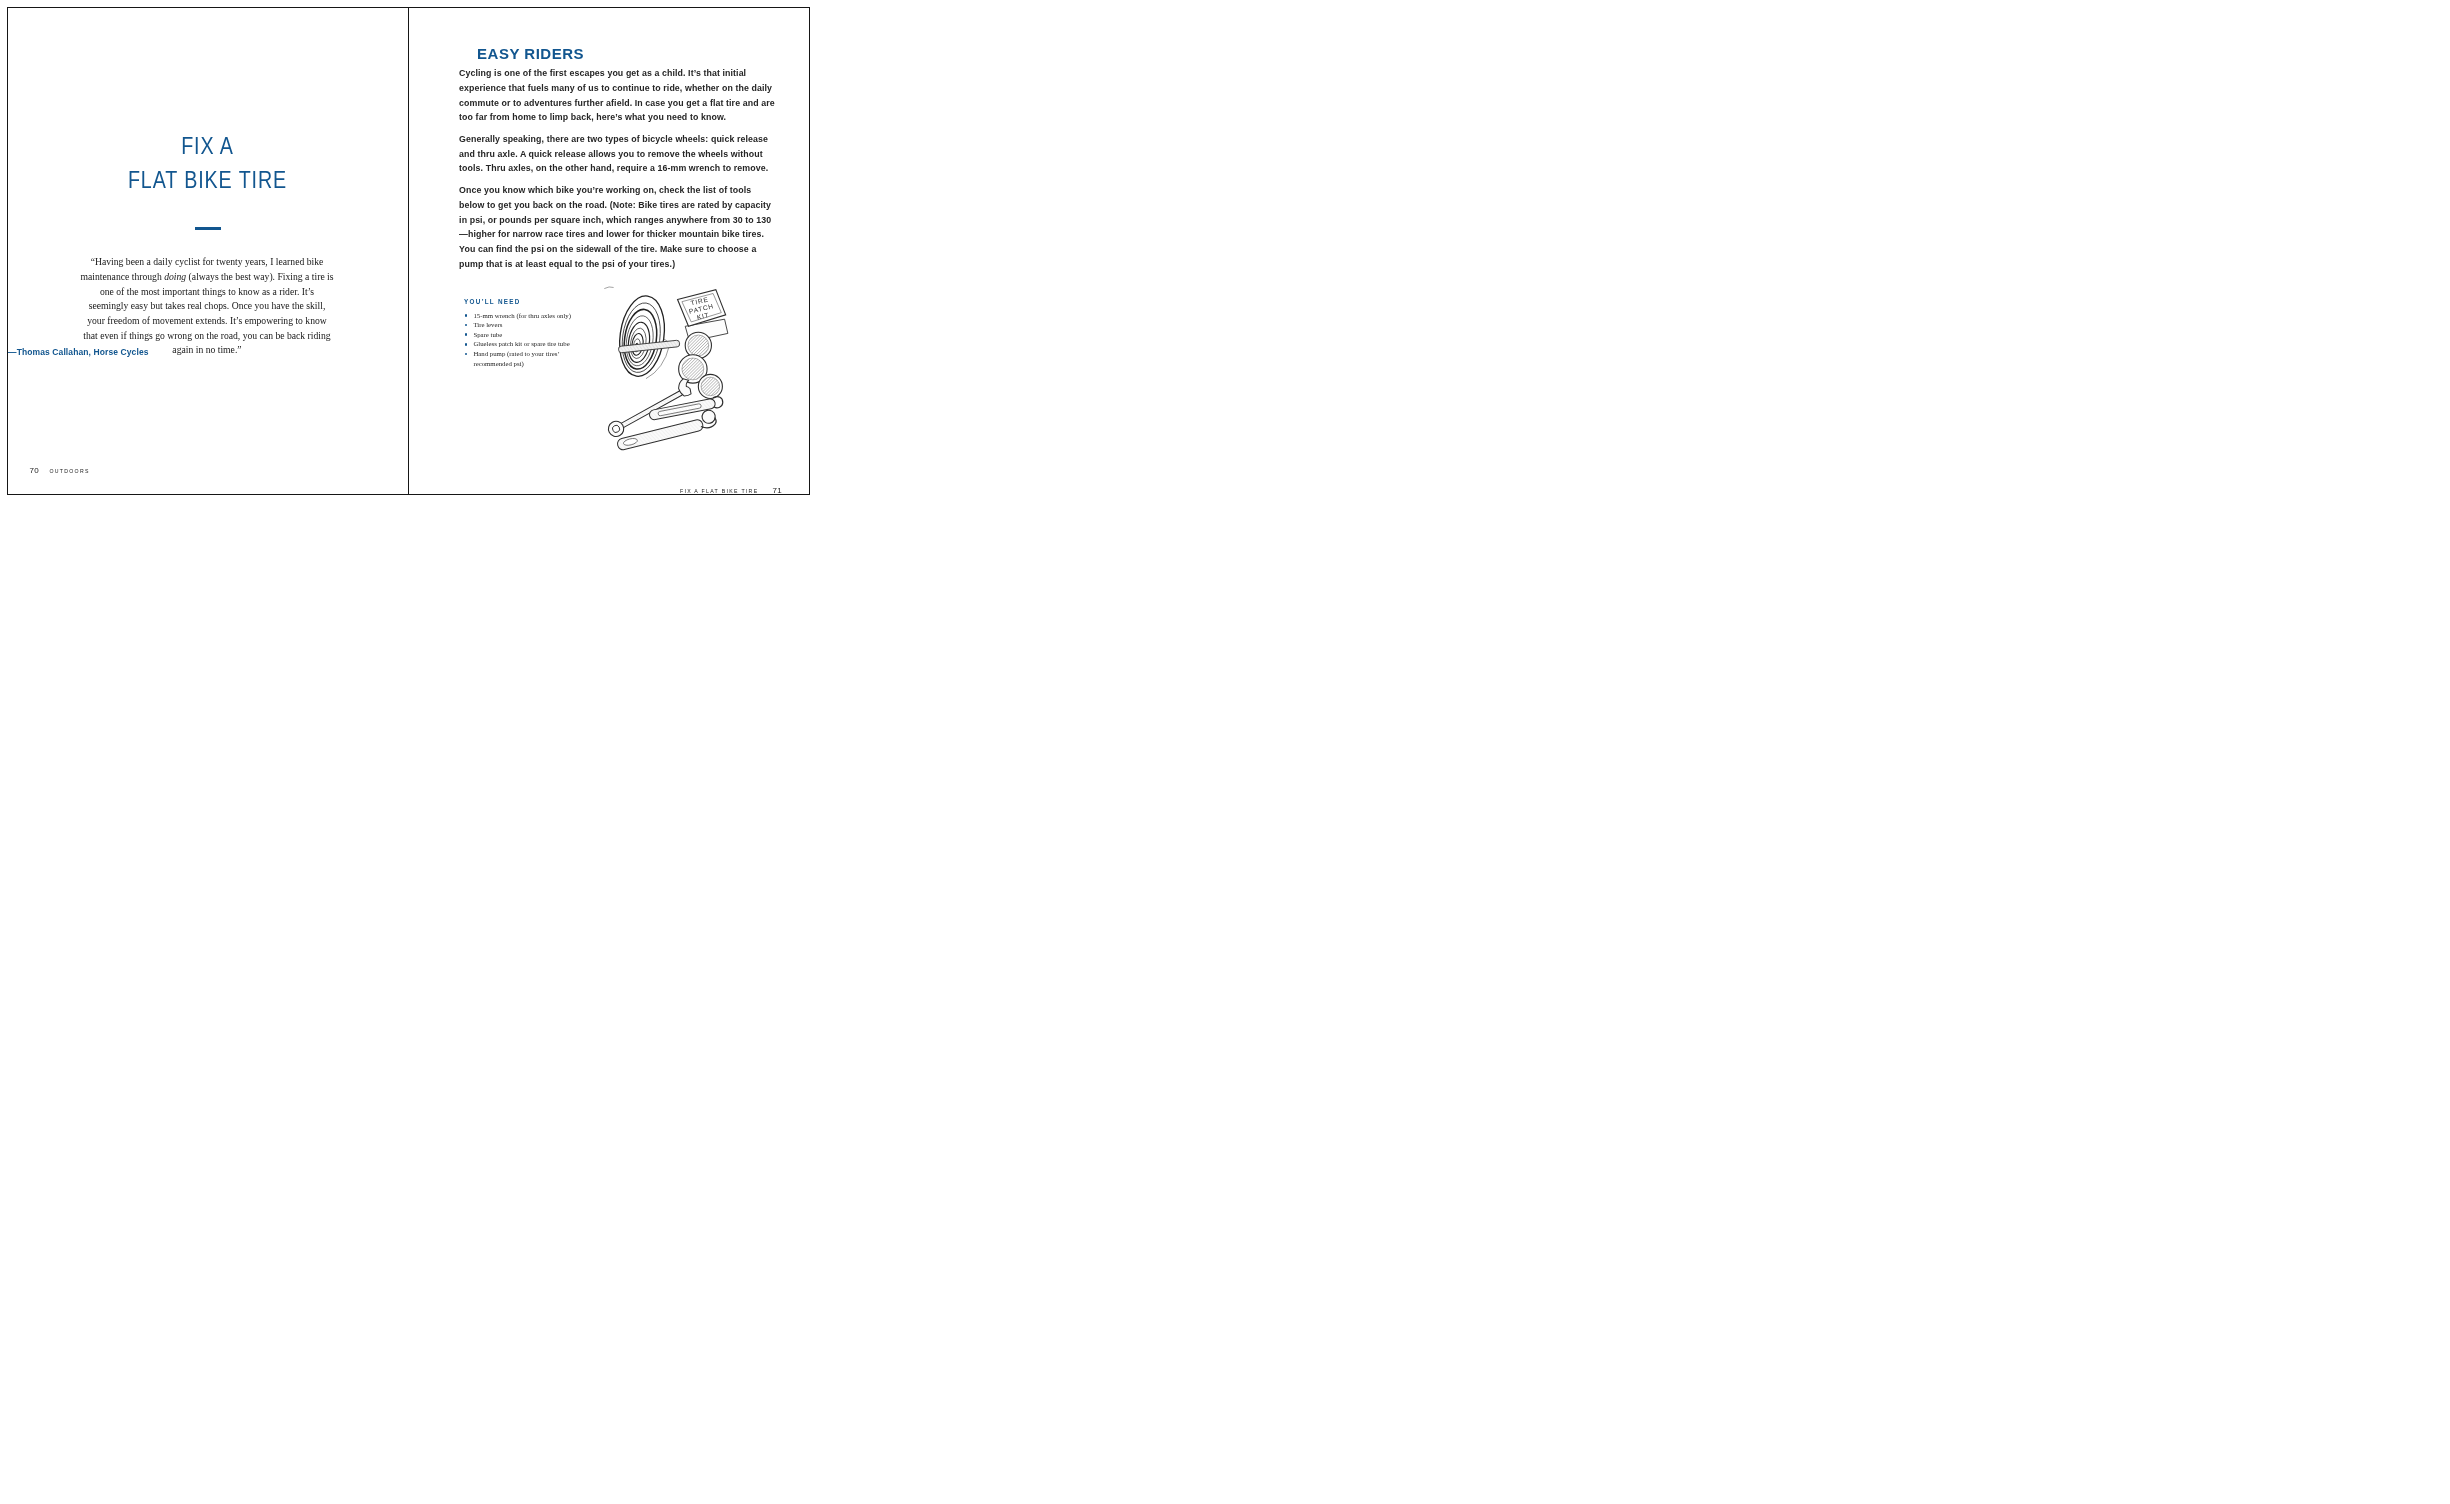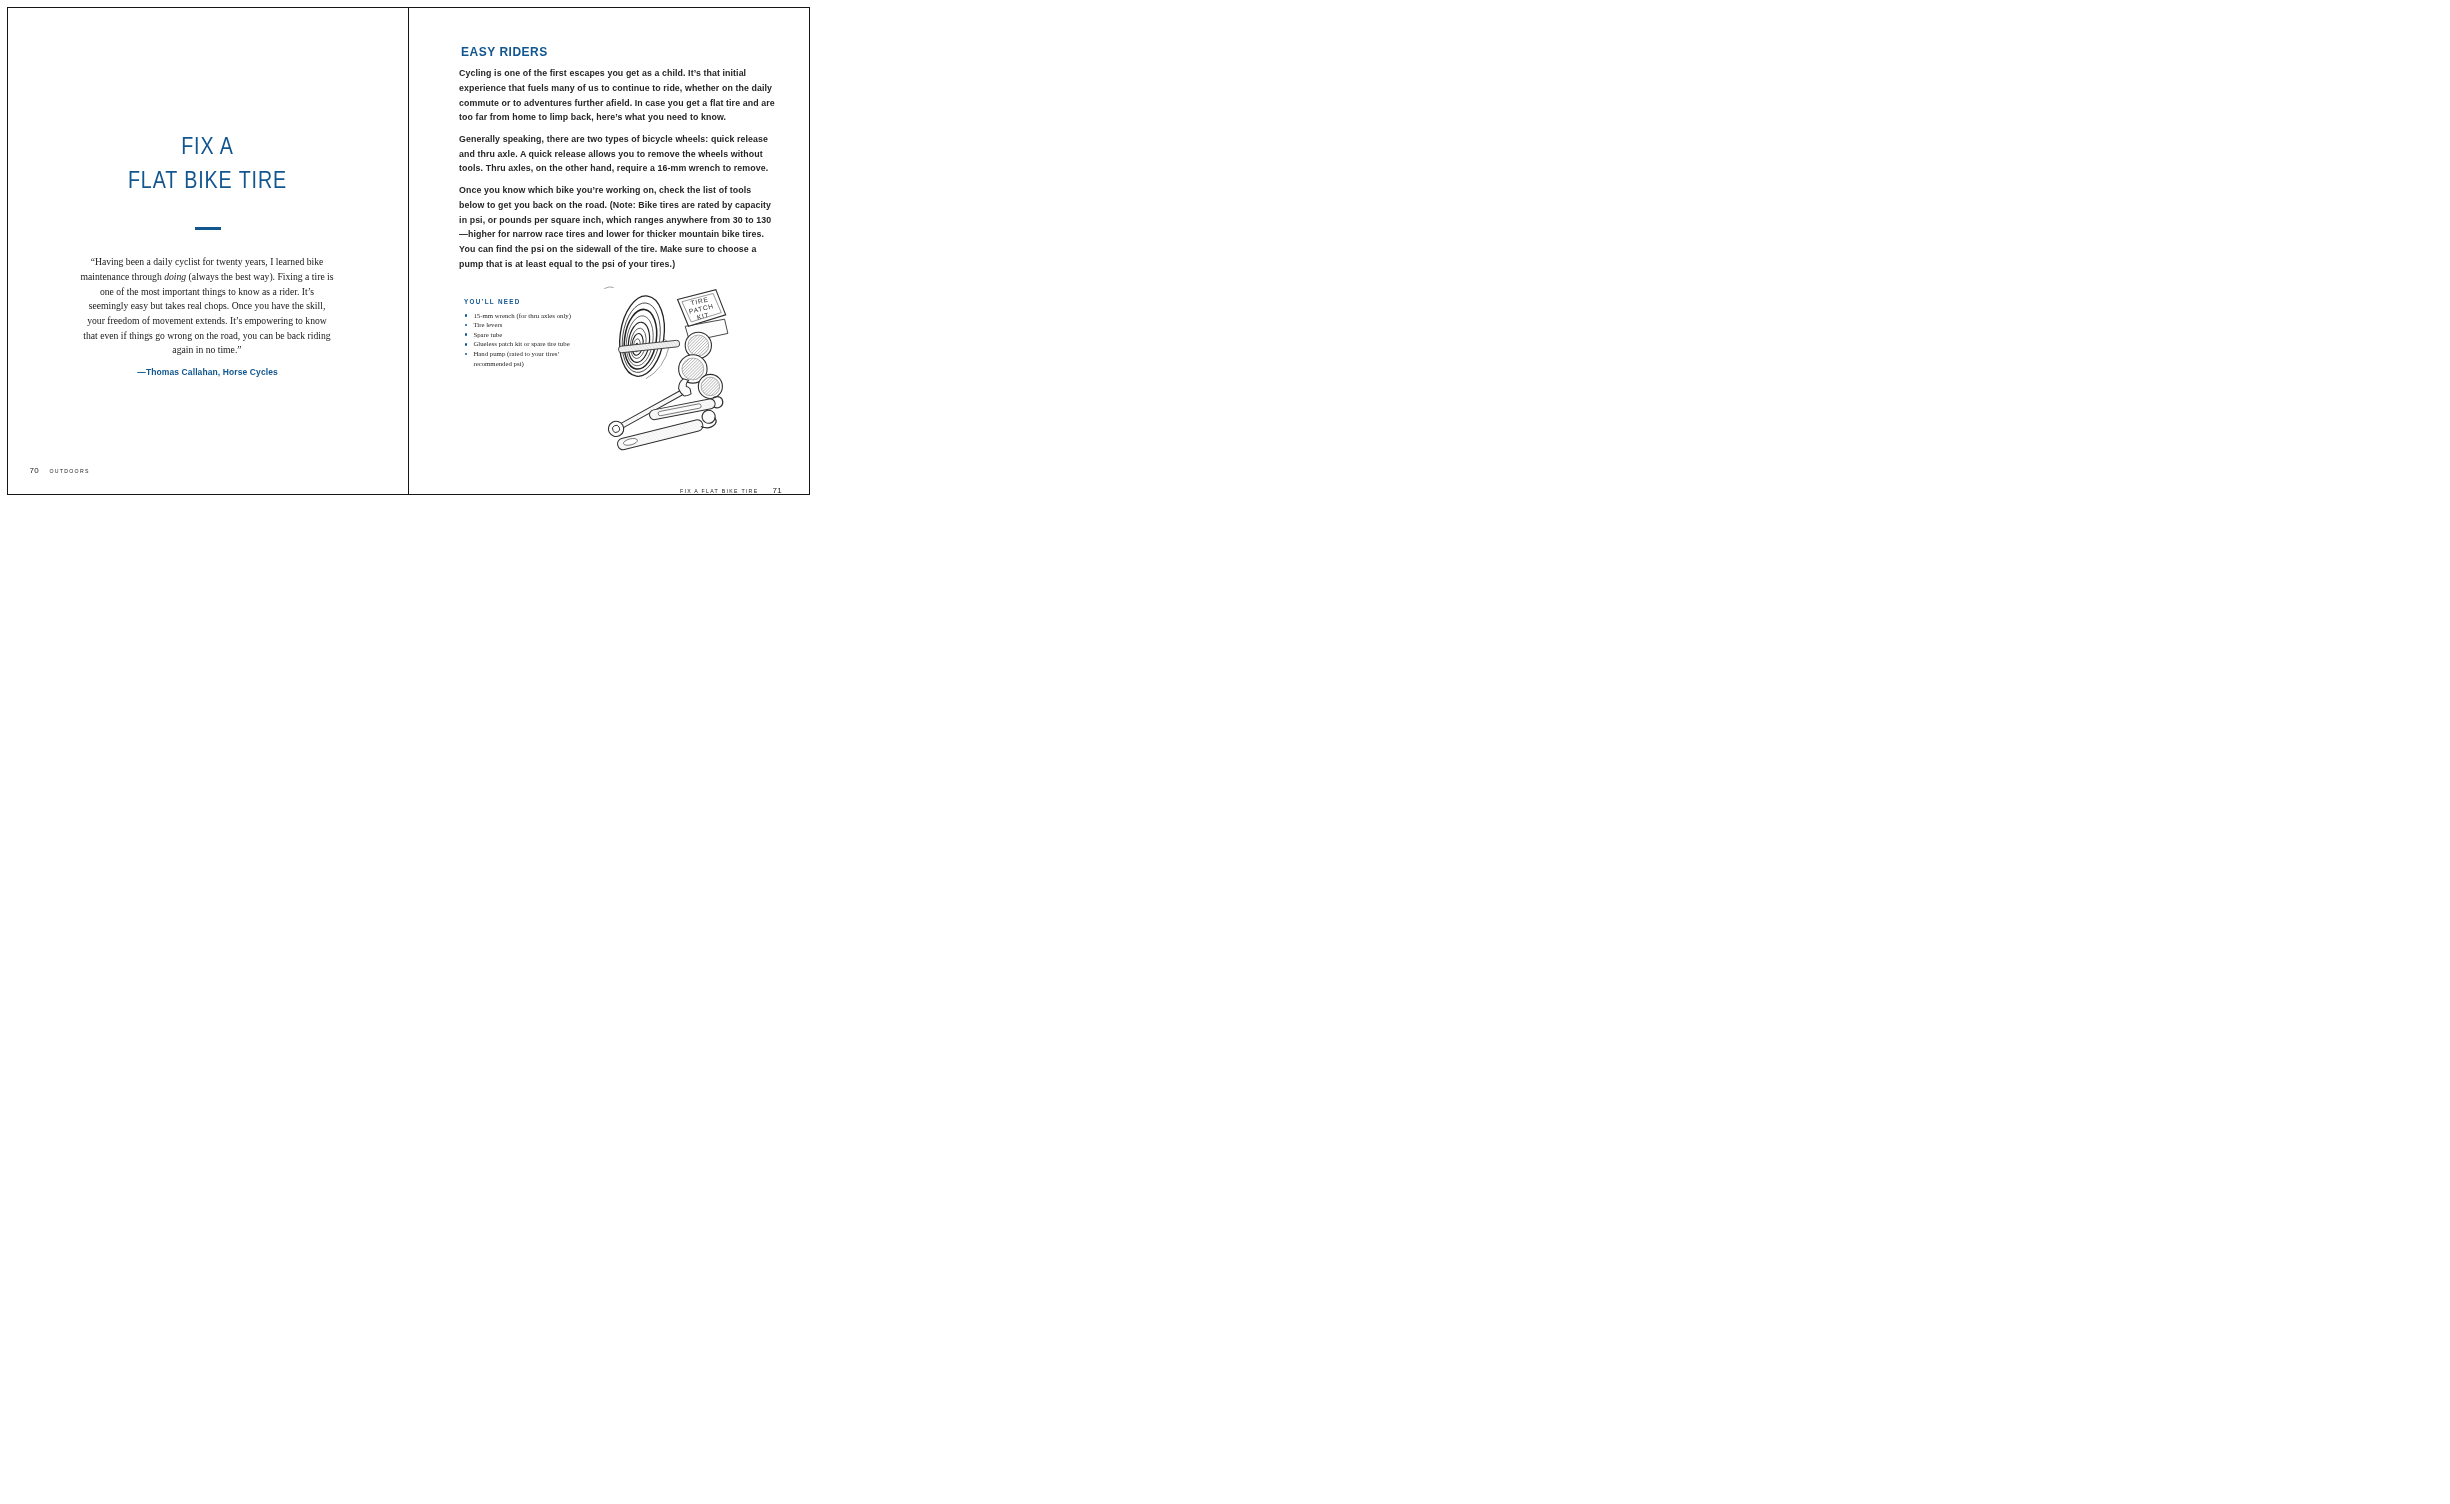--- a/index.html
+++ b/index.html
@@ -33,33 +33,33 @@
     width:26px; height:2.7px; background:var(--accent);
   }
   .pull-quote {
     position:absolute; left:62px; top:247px; width:274px;
     text-align:center; font-family:"Liberation Serif", serif;
     font-size:10.4px; line-height:14.7px; color:#161616;
     transform:scaleX(0.93); transform-origin:50% 0;
   }
   .pull-quote .ital { font-style:italic; }
   .attribution {
-    position:absolute; left:0; top:359px; width:399px;
-    text-align:center; color:var(--accent);
+    position:absolute; left:0; top:339px; width:399px;
+    text-align:left; color:var(--accent);
     font-weight:700; font-size:8.5px; letter-spacing:0.1px;
   }
   .footer { position:absolute; top:458px; display:flex; align-items:baseline; }
   .footer-left  { left:21.4px; gap:10.4px;align-items:center; }
   .footer-right { right:27px; gap:14.2px;margin-top:20px; }
   .folio { font-size:8px; font-weight:500; letter-spacing:0.3px; color:#1a1a1a; }
   .runner { font-size:5.2px; letter-spacing:1.3px; color:#1a1a1a; }
   
   .section-heading {
-    position:absolute; left:453px; top:37px;
-    font-size:12px; font-weight:600; letter-spacing:0.5px;
+    position:absolute; left:469px; top:37px;
+    font-size:15px; font-weight:600; letter-spacing:0.5px;
     color:var(--accent);
   }
   .body-copy {
     position:absolute; left:451px; top:58px; width:320px;
     font-size:8.8px; line-height:14.7px; color:#262626;
     letter-spacing:0.1px;
   }
   .body-copy p { margin:0 0 7.1px 0;font-weight:bold; }
   .youll-need { position:absolute; left:456px; top:290px; width:137px; }
   .yn-label {

